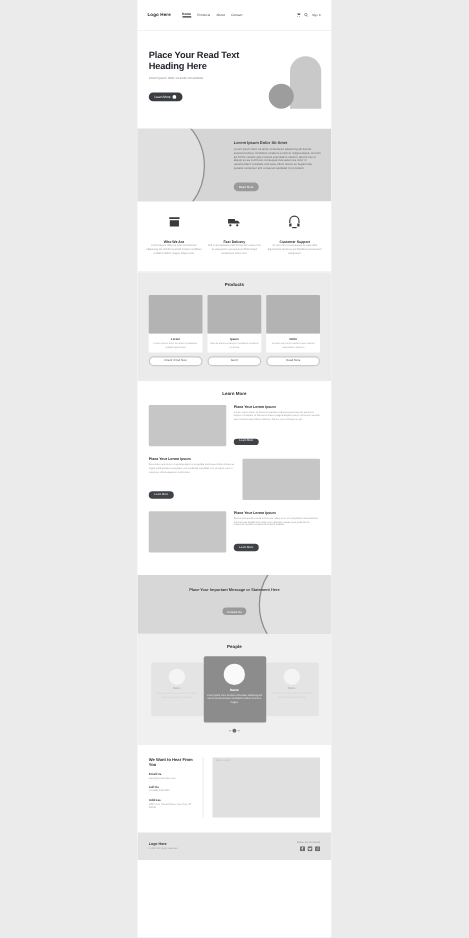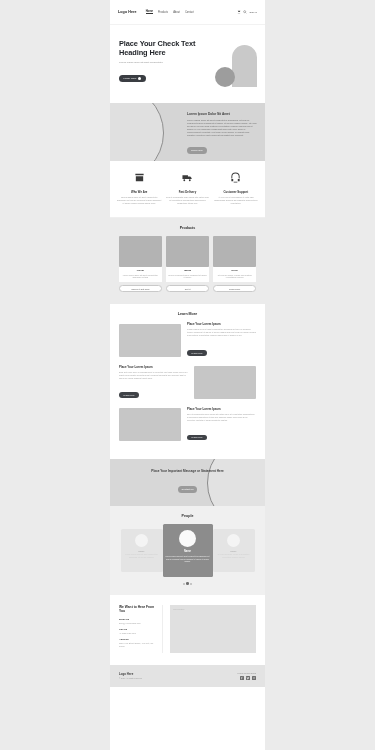--- a/index.html
+++ b/index.html
@@ -126,21 +126,21 @@
         </svg>
       <svg class="ic" viewBox="0 0 24 24">
           <circle cx="10" cy="10" r="6" fill="none" stroke="#555" stroke-width="2.6"></circle>
           <path stroke="#555" stroke-width="2.6" d="M15 15l5 5"></path>
         </svg>
       <div class="navuser">Sign In</div>
     </div>
   </div>
 
   <div class="hero">
-    <div class="h1">Place Your Check Text Heading Here</div>
+    <div class="h1">Place Your Read Text Heading Here</div>
     <div class="hsub">Lorem ipsum dolor sit amet consectetur</div>
     <button class="btn">
       <span>Learn More</span>
       <span class="arw"></span>
     </button>
     <div class="heroart">
       <div class="arch"></div>
       <div class="circ"></div>
     </div>
   </div>

